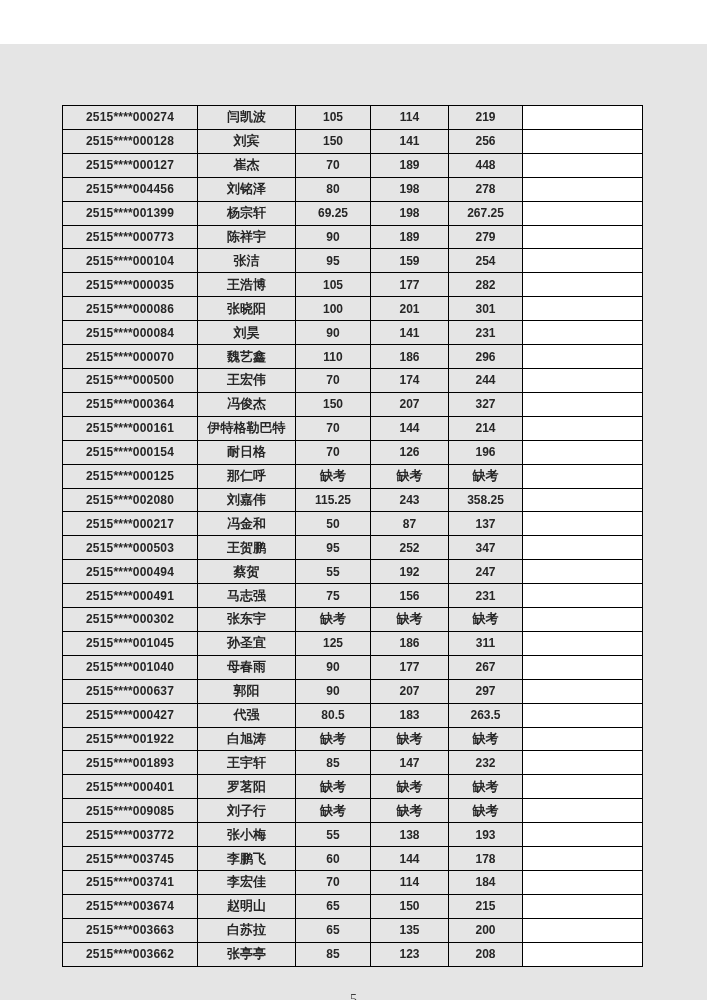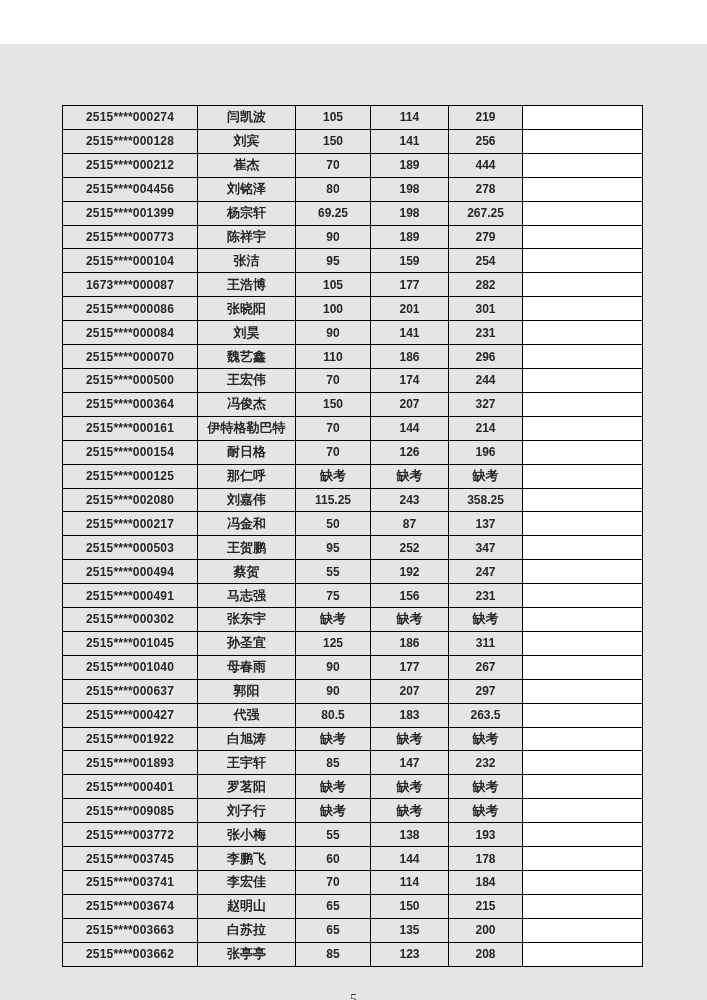--- a/index.html
+++ b/index.html
@@ -93,25 +93,25 @@
         </tr>
         <tr>
           <td class="c-id">2515****000128</td>
           <td class="c-name">刘宾</td>
           <td class="c-num">150</td>
           <td class="c-num">141</td>
           <td class="c-num">256</td>
           <td class="c-blank"></td>
         </tr>
         <tr>
-          <td class="c-id">2515****000212</td>
+          <td class="c-id">2515****000127</td>
           <td class="c-name">崔杰</td>
           <td class="c-num">70</td>
           <td class="c-num">189</td>
-          <td class="c-num">444</td>
+          <td class="c-num">448</td>
           <td class="c-blank"></td>
         </tr>
         <tr>
           <td class="c-id">2515****004456</td>
           <td class="c-name">刘铭泽</td>
           <td class="c-num">80</td>
           <td class="c-num">198</td>
           <td class="c-num">278</td>
           <td class="c-blank"></td>
         </tr>
@@ -133,21 +133,21 @@
         </tr>
         <tr>
           <td class="c-id">2515****000104</td>
           <td class="c-name">张洁</td>
           <td class="c-num">95</td>
           <td class="c-num">159</td>
           <td class="c-num">254</td>
           <td class="c-blank"></td>
         </tr>
         <tr>
-          <td class="c-id">1673****000087</td>
+          <td class="c-id">2515****000035</td>
           <td class="c-name">王浩博</td>
           <td class="c-num">105</td>
           <td class="c-num">177</td>
           <td class="c-num">282</td>
           <td class="c-blank"></td>
         </tr>
         <tr>
           <td class="c-id">2515****000086</td>
           <td class="c-name">张晓阳</td>
           <td class="c-num">100</td>

